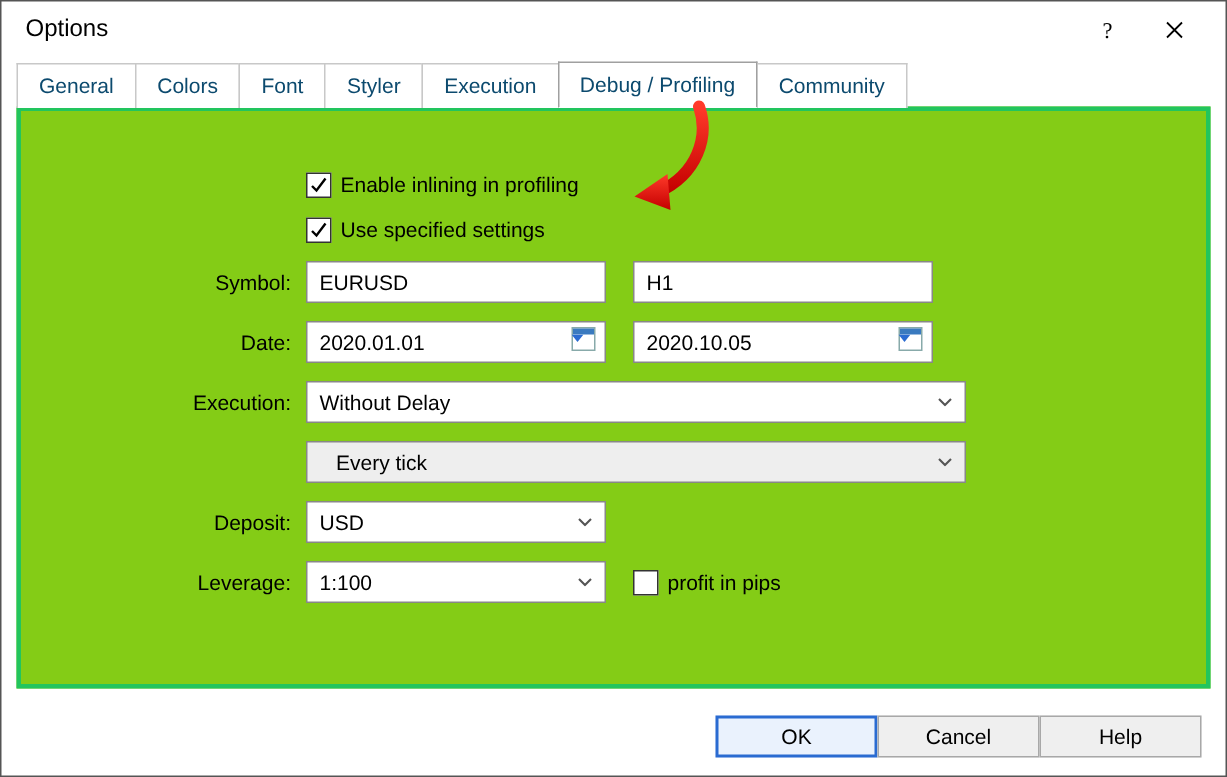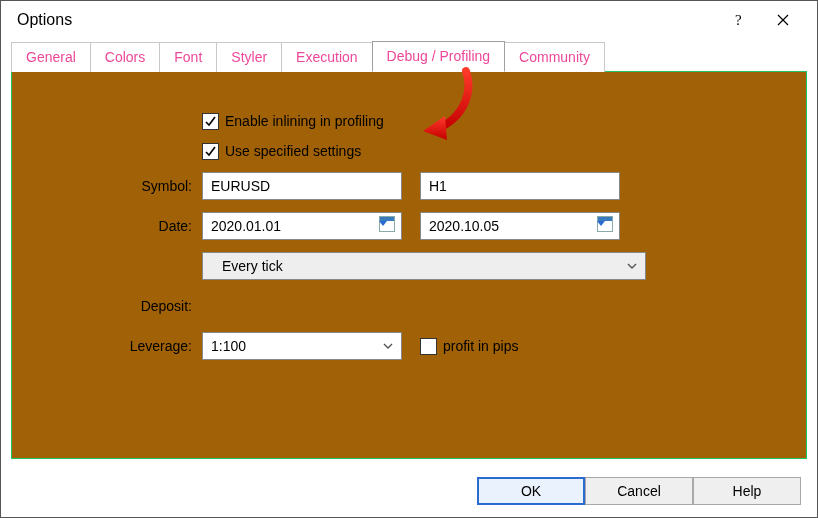--- a/index.html
+++ b/index.html
@@ -42,37 +42,37 @@
     height: 32px;
     position: relative;
     z-index: 2;
   }
   .tab {
     padding: 6px 14px 7px 14px;
     border: 1px solid #c8c8c8;
     border-bottom: none;
     background: #fff;
     margin-right: -1px;
-    color: #ec4899;
+    color: #0c4a6e;
     position: relative;
     top: 1px;
   }
   .tab.active {
     border-color: #a0a0a0;
     background: #fff;
     z-index: 3;
     top: 1px;
     border-bottom: 1px solid #fff;
     margin-top: 12px;
   }
   .tabpane {
-    border: 1px solid #22c55e;
+    border: 3px solid #22c55e;
     position: absolute;
     left: 0; right: 0; top: 32px; bottom: 0;
-    background: #a16207;
+    background: #84cc16;
   }
   .form {
     position: absolute;
     left: 0; right: 0; top: 34px;
     padding-right: 160px;
   }
   .row {
     display: flex;
     align-items: center;
     height: 40px;
@@ -273,38 +273,59 @@
               <span class="caret blue">
                   <svg width="8" height="6">
                     <path d="M0 0 L8 0 L4 5 Z" fill="#2a6bd1"></path>
                   </svg>
                 </span>
             </span>
           </div>
         </div>
       </div>
 
+      <div class="row">
+        <div class="labelcell">Execution:</div>
+        <div class="controls">
+          <div class="combo full" style="position:relative">
+            <span>Without Delay</span>
+            <span class="caret">
+                <svg width="10" height="6">
+                  <path d="M1 1 L5 5 L9 1" stroke="#555" stroke-width="1.4" fill="none"></path>
+                </svg>
+              </span>
+          </div>
+        </div>
+      </div>
 
       <div class="row">
         <div class="labelcell"></div>
         <div class="controls">
           <div class="combo full grey" style="position:relative">
             <span>Every tick</span>
             <span class="caret">
                 <svg width="10" height="6">
                   <path d="M1 1 L5 5 L9 1" stroke="#555" stroke-width="1.4" fill="none"></path>
                 </svg>
               </span>
           </div>
         </div>
       </div>
 
       <div class="row">
         <div class="labelcell">Deposit:</div>
         <div class="controls">
+          <div class="combo q" style="position:relative">
+            <span>USD</span>
+            <span class="caret">
+                <svg width="10" height="6">
+                  <path d="M1 1 L5 5 L9 1" stroke="#555" stroke-width="1.4" fill="none"></path>
+                </svg>
+              </span>
+          </div>
         </div>
       </div>
 
       <div class="row">
         <div class="labelcell">Leverage:</div>
         <div class="controls">
           <div class="combo q" style="position:relative">
             <span>1:100</span>
             <span class="caret">
                 <svg width="10" height="6">

